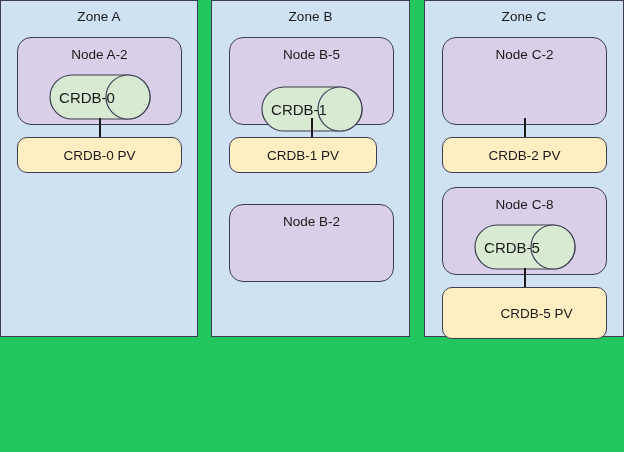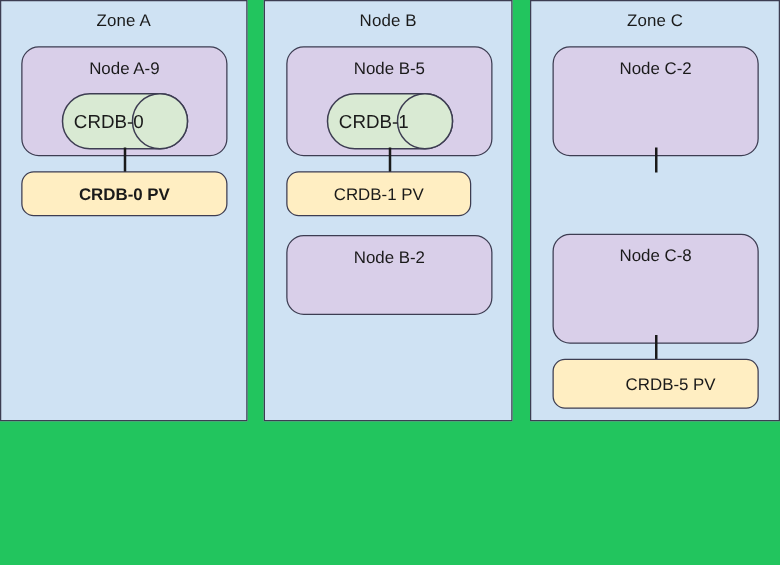--- a/index.html
+++ b/index.html
@@ -113,79 +113,89 @@
 </head>
 <body>
 
 <div id="canvas">
 
   <div class="zone" style="left:0px; top:0px; width:198px; height:337px;">
     <div class="zone-title">Zone A</div>
   </div>
 
   <div class="node" style="left:17px; top:37px; width:165px; height:88px;">
-    <div class="node-title">Node A-9</div>
+    <div class="node-title">Node A-2</div>
   </div>
 
   <div class="cyl" style="left:49px; top:74px; width:102px; height:46px;">
     <svg width="102" height="46" viewBox="0 0 102 46" aria-hidden="true">
       <path d="M23,1 H79 A22,22 0 0,1 79,45 H23 A22,22 0 0,1 23,1 Z" fill="#d9ead3" stroke="#3d3d52" stroke-width="1.2"></path>
       <ellipse cx="79" cy="23" rx="22" ry="22" fill="#d9ead3" stroke="#3d3d52" stroke-width="1.2"></ellipse>
     </svg>
     <div class="cyl-label">CRDB-0</div>
   </div>
 
   <div class="connector" style="left:99px; top:118px; height:20px;"></div>
 
-  <div class="pv" style="left:17px; top:137px; width:165px; height:36px;font-weight:bold;">
+  <div class="pv" style="left:17px; top:137px; width:165px; height:36px;">
     <span class="pv-label">CRDB-0 PV</span>
   </div>
 
   <div class="zone" style="left:211px; top:0px; width:199px; height:337px;">
-    <div class="zone-title">Node B</div>
+    <div class="zone-title">Zone B</div>
   </div>
 
   <div class="node" style="left:229px; top:37px; width:165px; height:88px;">
     <div class="node-title">Node B-5</div>
   </div>
 
-  <div class="cyl" style="left:261px; top:74px; width:102px; height:46px;">
+  <div class="cyl" style="left:261px; top:86px; width:102px; height:46px;">
     <svg width="102" height="46" viewBox="0 0 102 46" aria-hidden="true">
       <path d="M23,1 H79 A22,22 0 0,1 79,45 H23 A22,22 0 0,1 23,1 Z" fill="#d9ead3" stroke="#3d3d52" stroke-width="1.2"></path>
       <ellipse cx="79" cy="23" rx="22" ry="22" fill="#d9ead3" stroke="#3d3d52" stroke-width="1.2"></ellipse>
     </svg>
     <div class="cyl-label">CRDB-1</div>
   </div>
 
   <div class="connector" style="left:311px; top:118px; height:20px;"></div>
 
   <div class="pv" style="left:229px; top:137px; width:148px; height:36px;">
     <span class="pv-label">CRDB-1 PV</span>
   </div>
 
-  <div class="node" style="left:229px; top:188px; width:165px; height:64px;">
+  <div class="node" style="left:229px; top:204px; width:165px; height:78px;">
     <div class="node-title">Node B-2</div>
   </div>
 
   <div class="zone" style="left:424px; top:0px; width:200px; height:337px;">
     <div class="zone-title">Zone C</div>
   </div>
 
   <div class="node" style="left:442px; top:37px; width:165px; height:88px;">
     <div class="node-title">Node C-2</div>
   </div>
 
 
   <div class="connector" style="left:524px; top:118px; height:20px;"></div>
 
+  <div class="pv" style="left:442px; top:137px; width:165px; height:36px;">
+    <span class="pv-label">CRDB-2 PV</span>
+  </div>
 
   <div class="node" style="left:442px; top:187px; width:165px; height:88px;">
     <div class="node-title">Node C-8</div>
   </div>
 
+  <div class="cyl" style="left:474px; top:224px; width:102px; height:46px;">
+    <svg width="102" height="46" viewBox="0 0 102 46" aria-hidden="true">
+      <path d="M23,1 H79 A22,22 0 0,1 79,45 H23 A22,22 0 0,1 23,1 Z" fill="#d9ead3" stroke="#3d3d52" stroke-width="1.2"></path>
+      <ellipse cx="79" cy="23" rx="22" ry="22" fill="#d9ead3" stroke="#3d3d52" stroke-width="1.2"></ellipse>
+    </svg>
+    <div class="cyl-label">CRDB-5</div>
+  </div>
 
   <div class="connector" style="left:524px; top:268px; height:20px;"></div>
 
-  <div class="pv" style="left:442px; top:287px; width:165px; height:40px;padding-left:24px;">
+  <div class="pv" style="left:442px; top:287px; width:165px; height:52px;padding-left:24px;">
     <span class="pv-label">CRDB-5 PV</span>
   </div>
 
 </div>
 
 </body></html>

